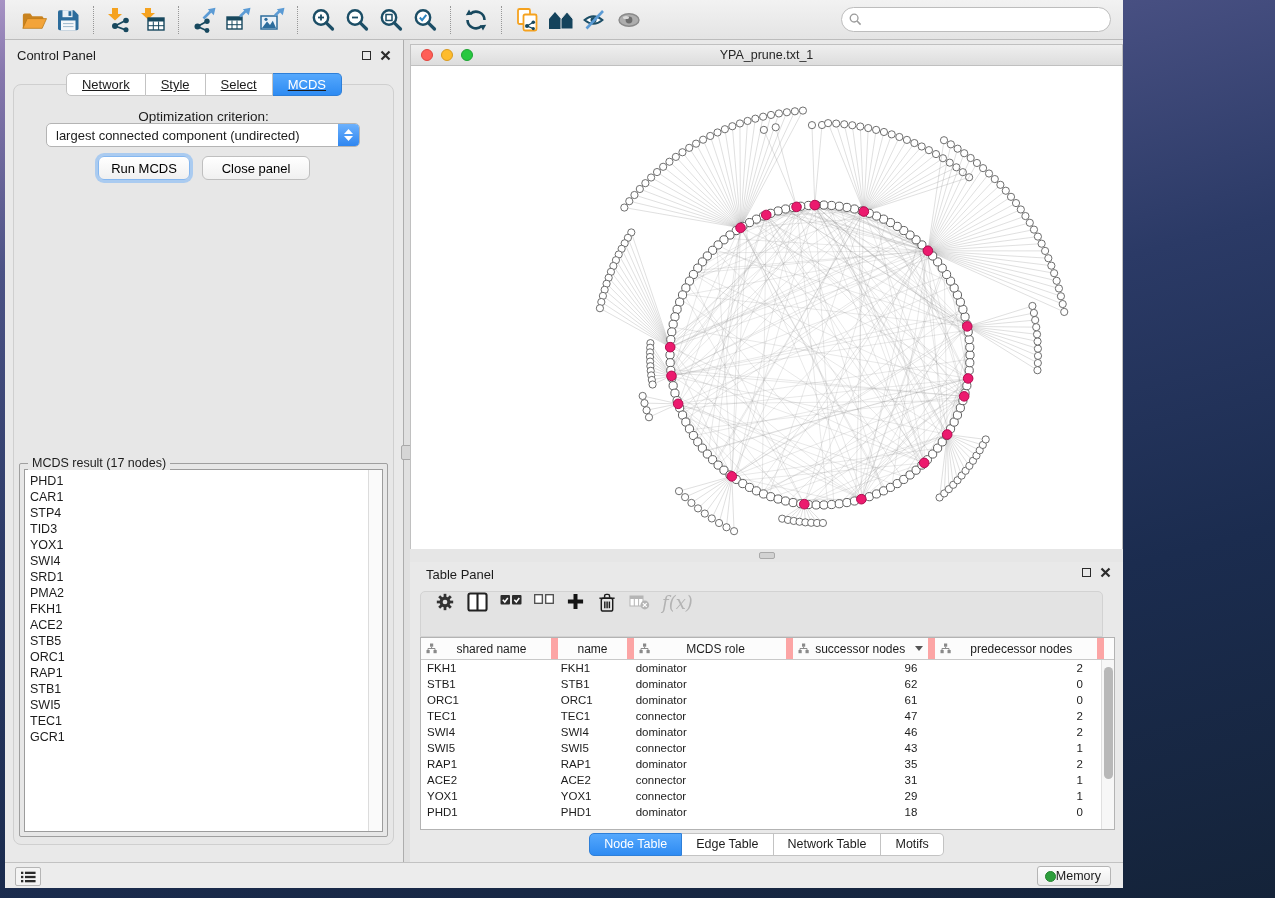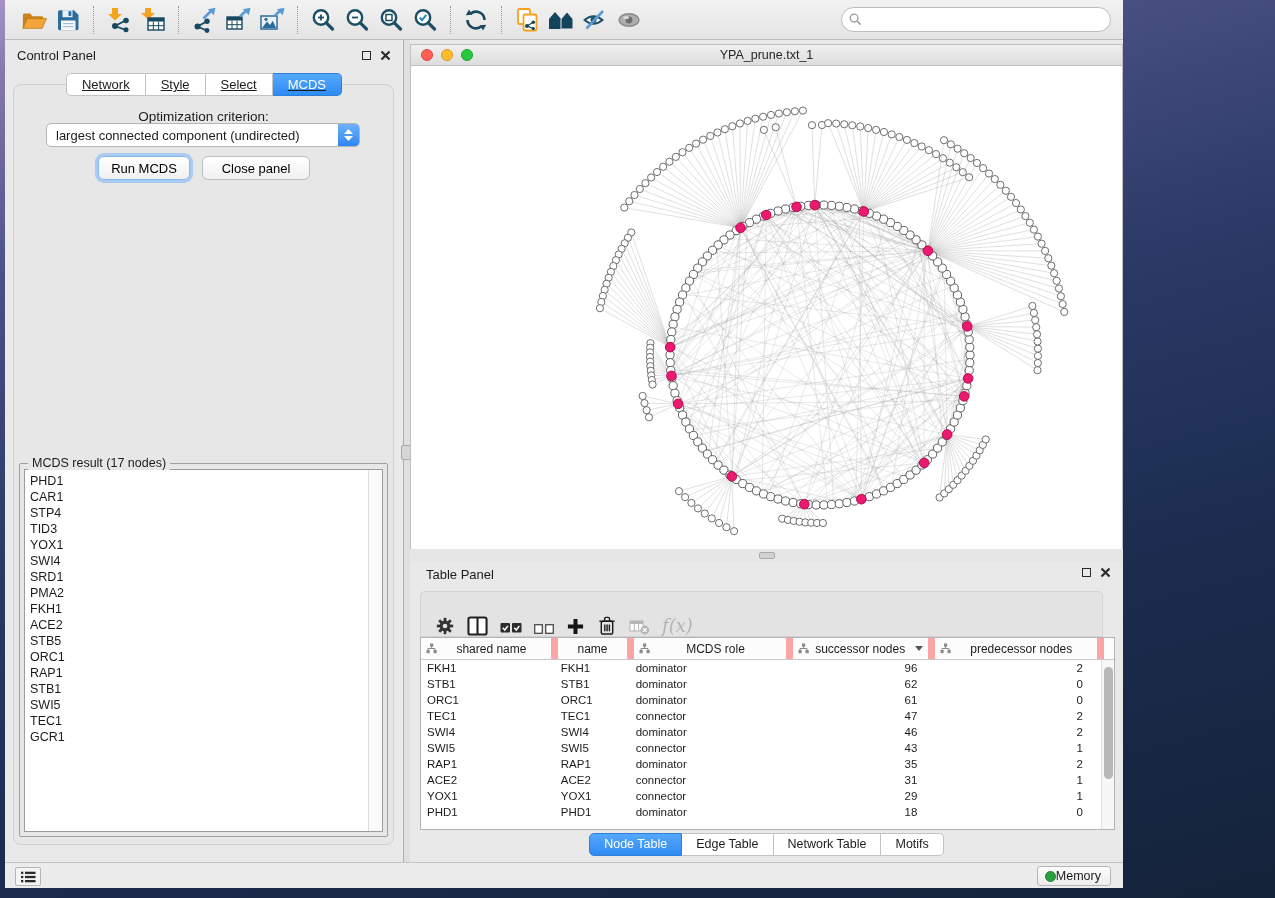--- a/index.html
+++ b/index.html
@@ -79,21 +79,21 @@
   #net-canvas svg { display:block; }
   #h-splitter { position:absolute; left:405px; right:0; top:549px; height:13px; background:#e6e6e6; cursor:row-resize; }
   #h-splitter .handle { position:absolute; left:50%; top:3px; width:16px; height:7px; margin-left:-8px;
     background:#d2d2d2; border:1px solid #a9a9a9; border-radius:2px; }
 
   
   #table-panel { position:absolute; left:405px; right:0; top:562px; height:300px; background:#e9e9e9; }
   #tp-header { position:absolute; top:5px; left:16px; right:12px; height:18px; display:flex; align-items:flex-start;gap:8px; }
   #tp-title { font-size:13px; }
   #tp-toolbar { position:absolute; left:10px; right:20px; top:29px; height:46px; background:#e3e3e3;
-    border:1px solid #d2d2d2; border-radius:5px 5px 0 0; display:flex; align-items:flex-end; padding:0 14px; gap:12px; }
+    border:1px solid #d2d2d2; border-radius:5px 5px 0 0; display:flex; align-items:flex-start; padding:0 14px; gap:12px; }
   .tpi { display:flex; align-items:center; justify-content:center; cursor:pointer; }
   .tpi svg { display:block; }
   .tpi.disabled { cursor:default; }
   #fx-icon { font-family:"DejaVu Serif", serif; font-style:italic; font-size:18px; color:#b3b3b3; }
 
   #data-table { position:absolute; left:10px; right:8px; top:75px; height:193px; background:#fff; border:1px solid #b3b3b3; }
   #thead { display:flex; height:22px; border-bottom:1px solid #c9c9c9; background:#fcfcfc; }
   .th { display:flex; align-items:center; border-right:7px solid #fca5a5; font-size:12px; position:relative; padding:0 5px; }
   .th .hlabel { flex:1; text-align:center; white-space:nowrap; overflow:hidden; }
   .th svg.tree { width:11px; height:11px; flex:none; }

